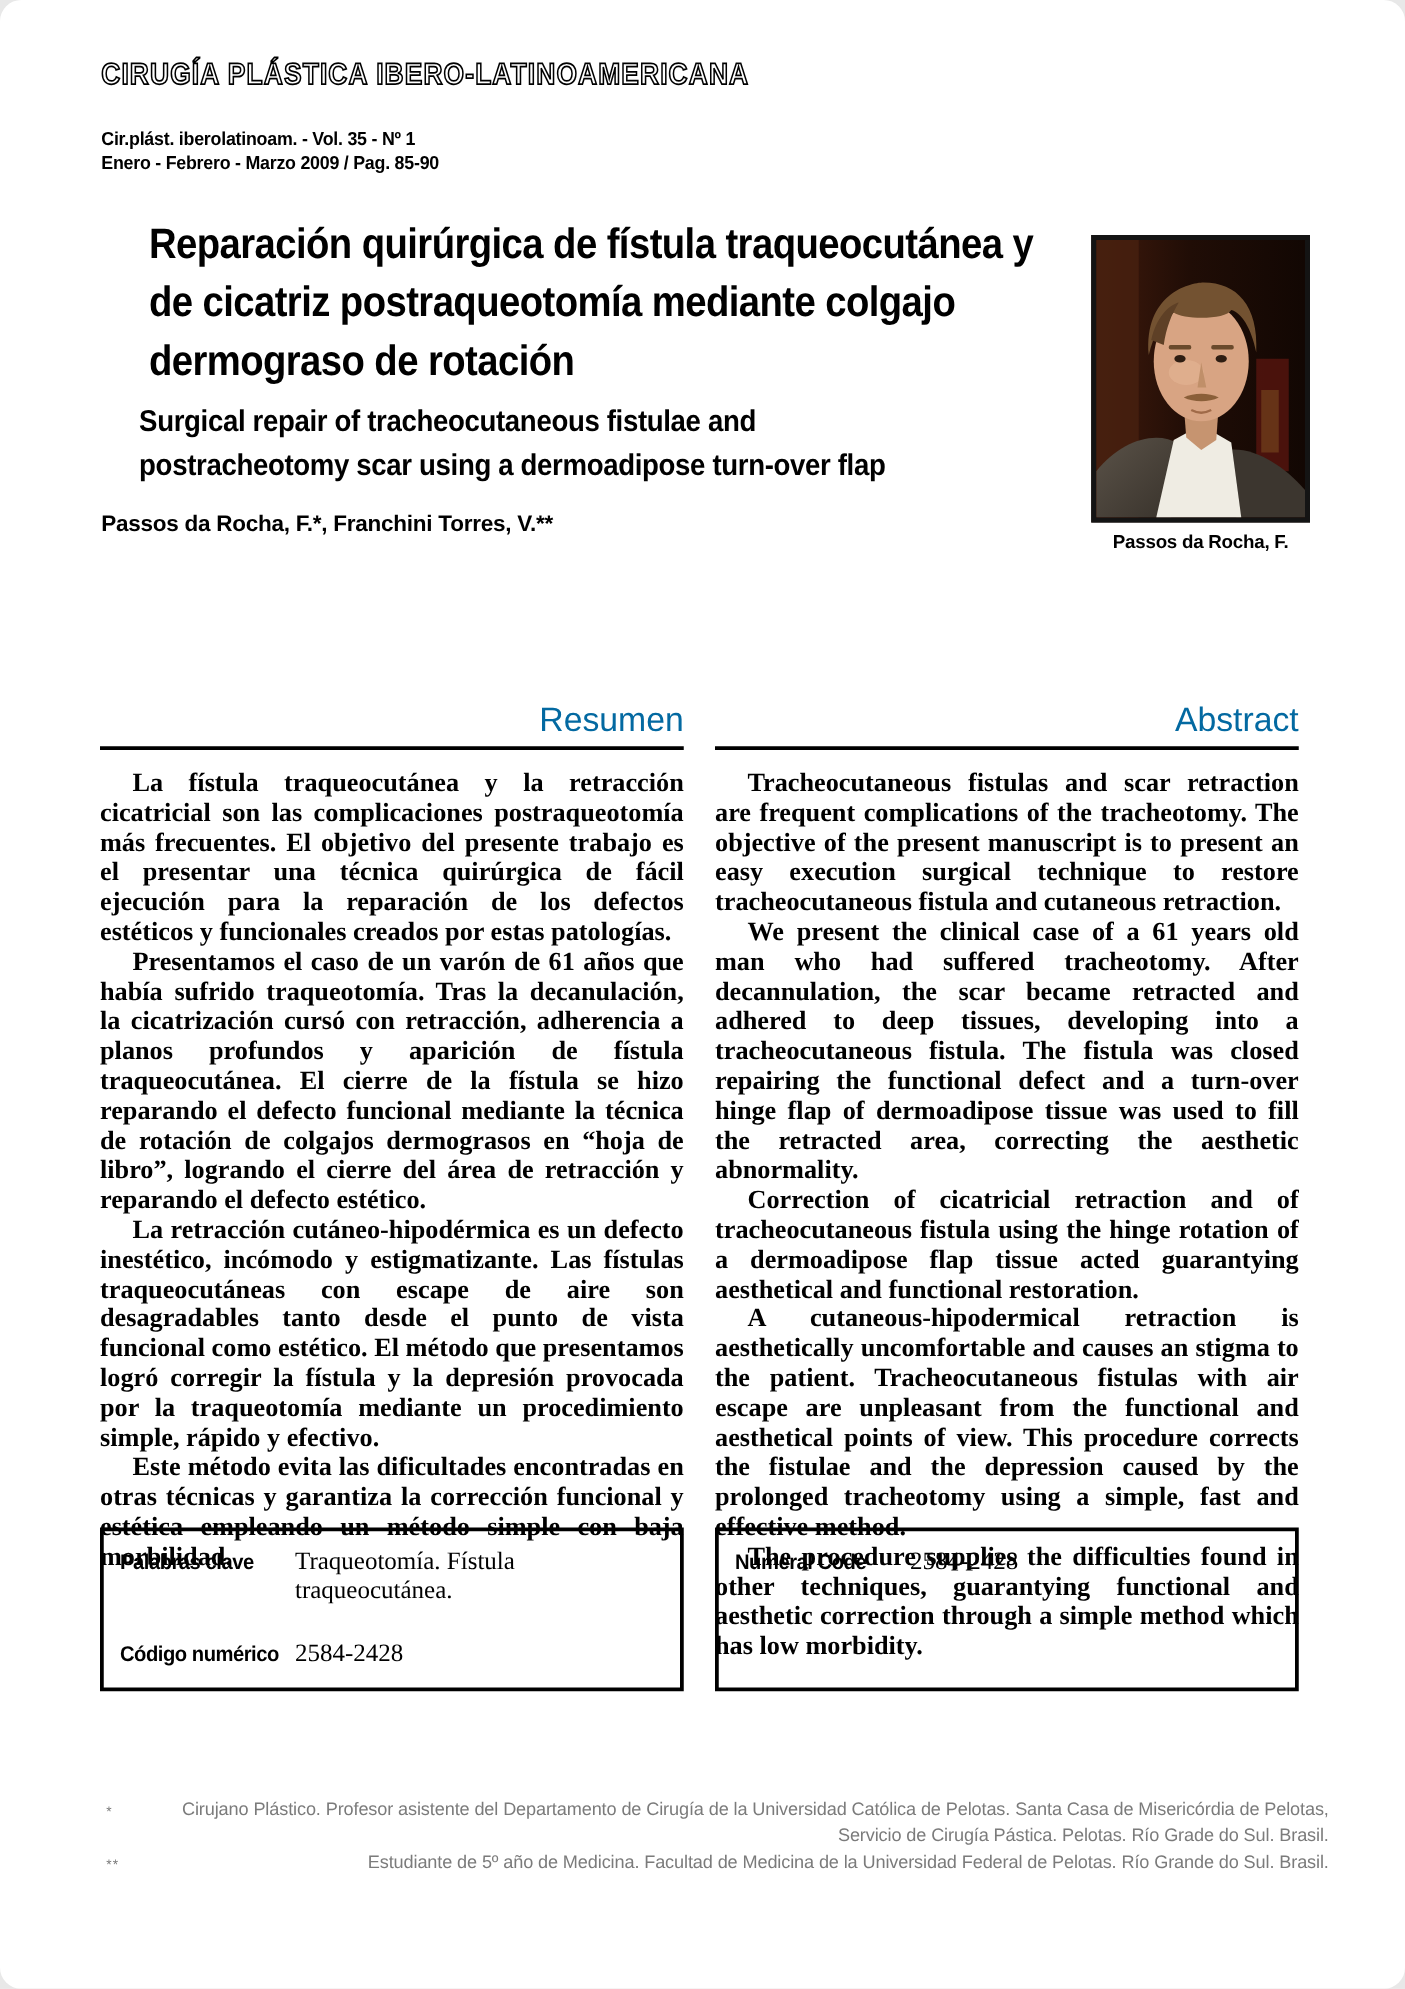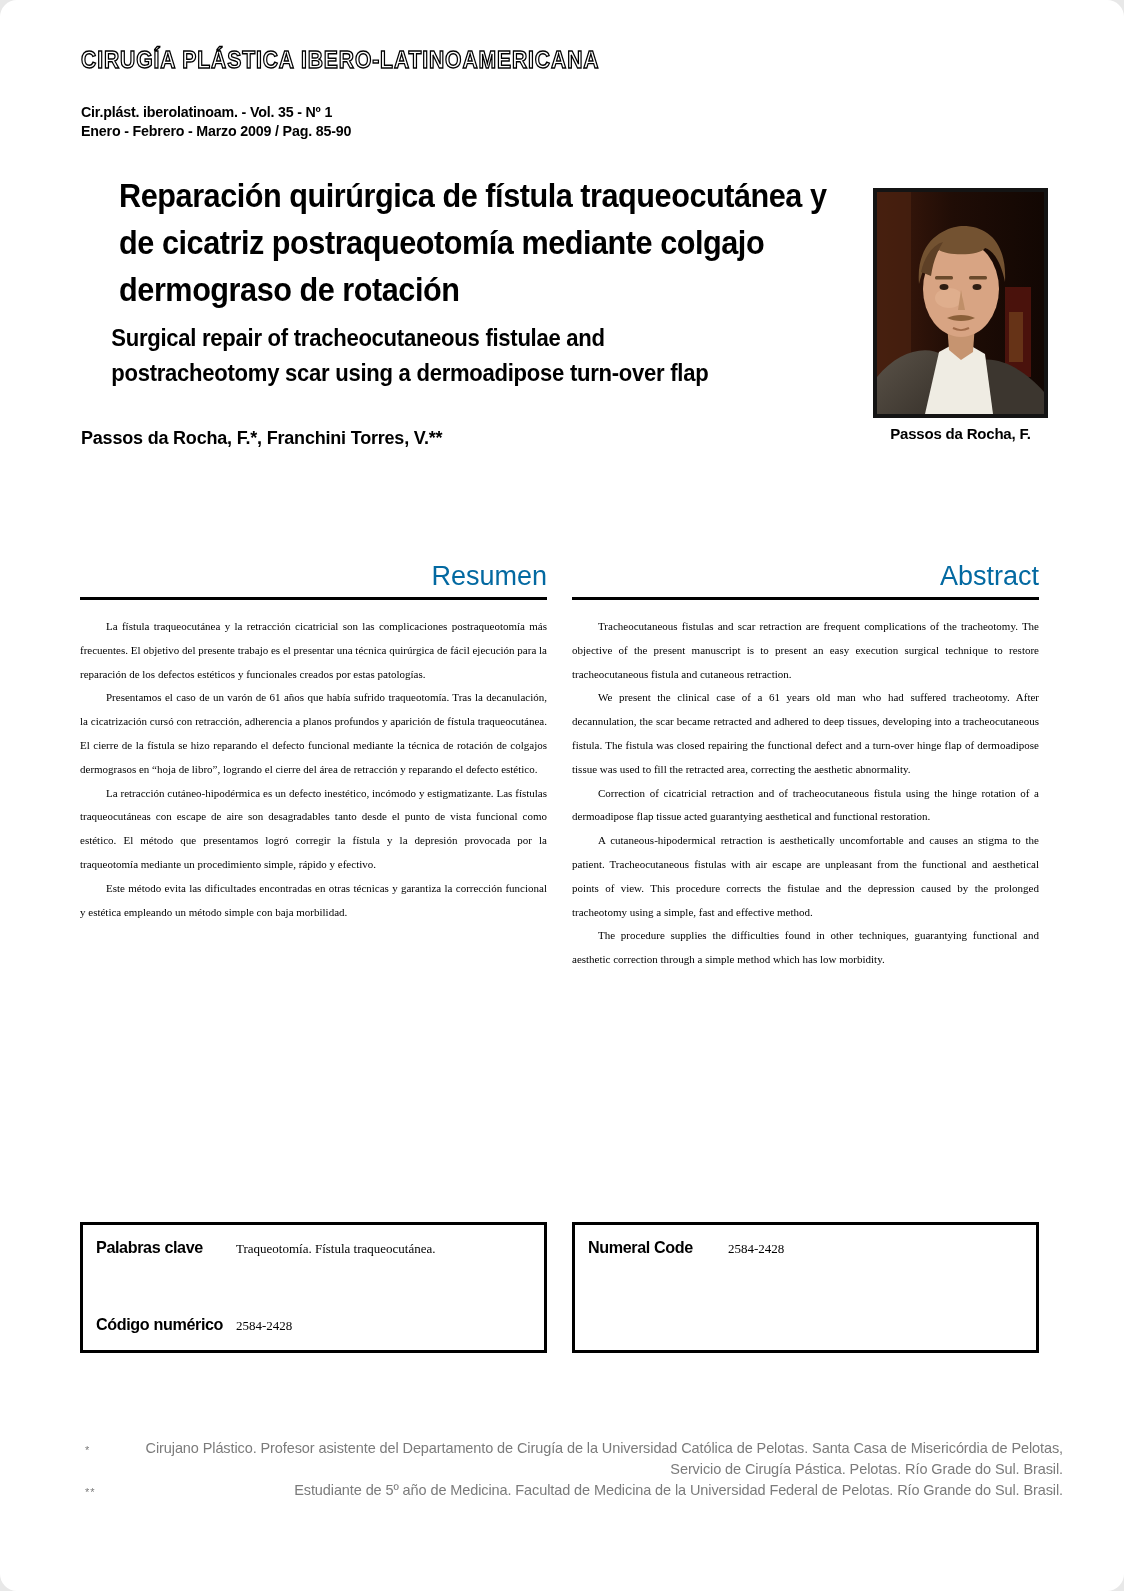--- a/index.html
+++ b/index.html
@@ -45,21 +45,21 @@
   }
   .subtitle-block { margin-top:7px; }
   .subtitle-line {
     display:block; white-space:nowrap;
     font-size:24px; font-weight:bold; line-height:35px;
     letter-spacing:-0.3px;
     transform:scaleX(0.92); transform-origin:50% 50%;
   }
 
   .author-line {
-    position:absolute; left:81px; top:428px;
+    position:absolute; left:81px; top:409px;
     font-size:18px; font-weight:bold; letter-spacing:-0.2px;
   }
 
   
   .photo-frame {
     position:absolute; left:873px; top:188px;
     width:175px; height:230px;
     border:4px solid #141414;
     background:#1c0d06;
   }
@@ -79,23 +79,24 @@
   .section-heading {
     font-size:27px; font-weight:normal; line-height:36px;
     color:#0369a1;
     text-align:right;
     border-bottom:3px solid #000;
     padding-bottom:3px;
   }
   .column-body { margin-top:15px; }
   .column-body p {
     font-family:"Liberation Serif", serif;
-    font-size:11px; line-height:23.8px;
+    font-size:21px; line-height:23.8px;
     text-align:justify;
     text-indent:26px;
+    font-weight:bold;
   }
 
   
   .kw-boxes {
     position:absolute; left:80px; top:1222px; width:968px;
     display:flex; gap:25px;
   }
   .kw-box {
     width:467px; height:131px;
     border:3px solid #000;
@@ -103,21 +104,21 @@
     display:flex; flex-direction:column; justify-content:space-between;
   }
   .kw-row { display:flex; align-items:baseline; }
   .kw-label {
     width:140px; flex:0 0 140px;
     font-size:17px; font-weight:bold; letter-spacing:-0.4px;
     transform:scaleX(0.95); transform-origin:left center;
   }
   .kw-value {
     font-family:"Liberation Serif", serif;
-    font-size:13px;
+    font-size:20px;
   }
 
   
   .footnotes {
     position:absolute; left:85px; top:1438px; width:978px;
     color:#7b7b7b;
     font-size:14.5px; line-height:21px; letter-spacing:-0.1px;
   }
   .footnote { display:flex; }
   .fn-marker { flex:0 0 44px; font-size:11px; padding-top:2px; letter-spacing:1px; }

